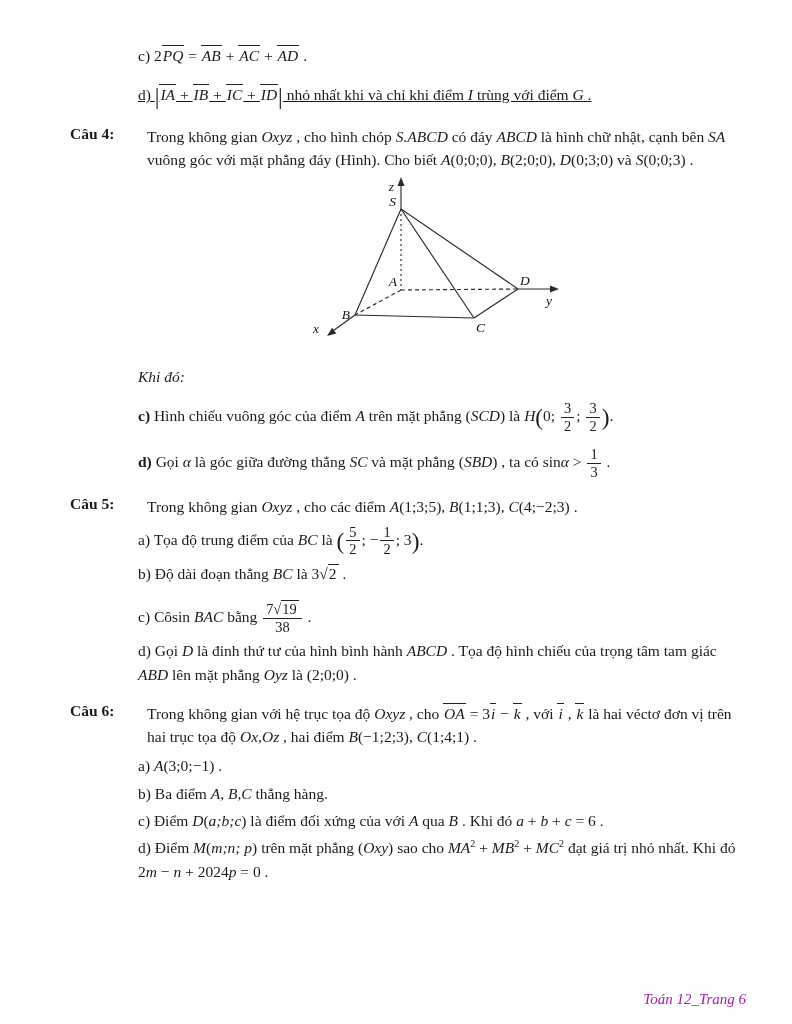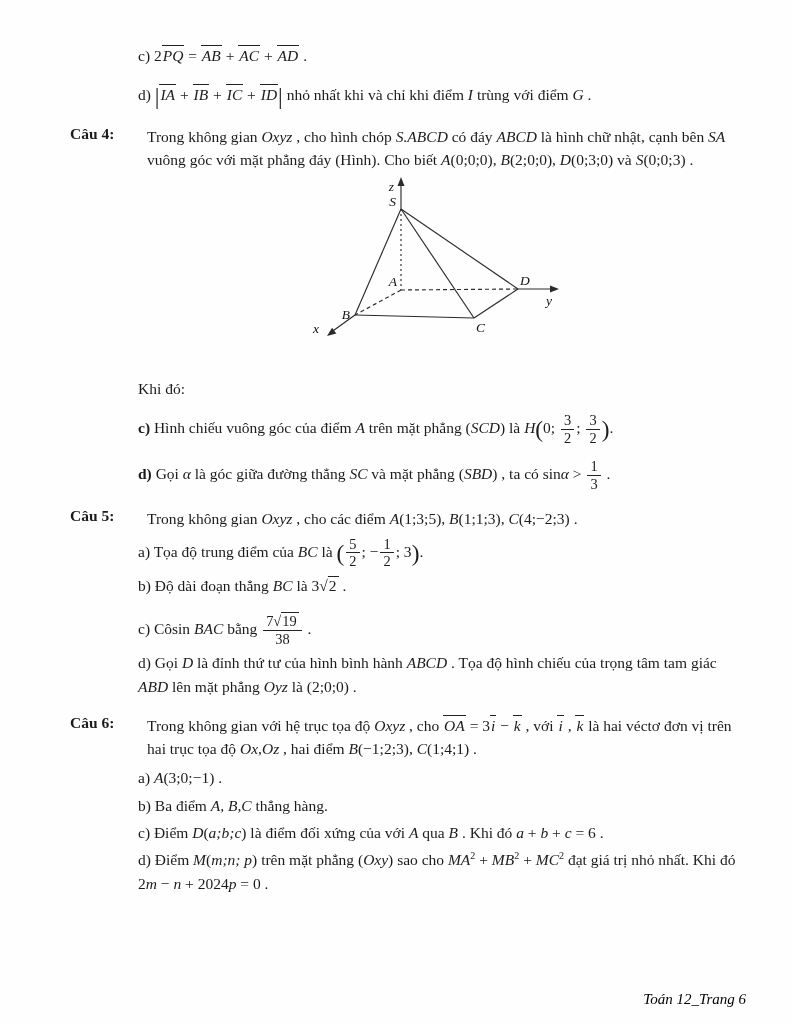--- a/index.html
+++ b/index.html
@@ -20,41 +20,41 @@
   .vec::before { content:''; position:absolute; top:1px; left:0; right:0; border-top:1.1px solid #222; }
   .frac { display:inline-block; text-align:center; vertical-align:middle; line-height:1.15; font-size:0.93em; margin:0 2px; }
   .fnum { display:block; border-bottom:1px solid #222; padding:0 3px; }
   .fden { display:block; padding:0 3px; }
   .sqrt { white-space:nowrap; }
   .rad { border-top:1.1px solid #222; padding:0 2px 0 1px; }
   .bg { font-size:1.5em; vertical-align:middle; line-height:0.8; font-weight:300; }
   sup { font-size:0.65em; }
   
   .sp-topc { margin-top:0; }
-  .sp-topd { margin-top:16px; }
+  .sp-topd { margin-top:16px;text-decoration:underline; }
   .sp-q4 { margin-top:18px; }
   .figwrap { margin-top:4px; margin-left:212px; width:302px; }
-  .sp-khido { margin-top:12px; }
+  .sp-khido { margin-top:0;font-style:italic; }
   .sp-q4a { margin-top:6px; }
   .sp-q4b { margin-top:10px; }
   .sp-q4c { margin-top:12px; }
   .sp-q4d { margin-top:12px; }
   .sp-q5 { margin-top:14px; }
   .sp-q5a { margin-top:6px; }
   .sp-q5b { margin-top:4px; }
   .sp-q5c { margin-top:16px; }
   .sp-q5d { margin-top:4px; }
   .sp-q6 { margin-top:16px; }
   .sp-q6a { margin-top:6px; }
   .sp-q6b { margin-top:4px; }
   .sp-q6c { margin-top:4px; }
   .sp-q6d { margin-top:4px; }
   .footer {
     position:absolute; right:46px; bottom:16px;
-    font-style:italic; font-size:15px; color:#000000;
+    font-style:italic; font-size:15px; color:#a21caf;
   }
   svg .axis-label { font-family:"Liberation Serif", serif; font-style:italic; font-size:13.5px; fill:#111; }
 </style>
 </head>
 <body>
 
 <div class="page">
   <div class="content">
 
     <div class="line indented sp-topc">c) 2<span class="vec">PQ</span> = <span class="vec">AB</span> + <span class="vec">AC</span> + <span class="vec">AD</span> .</div>

